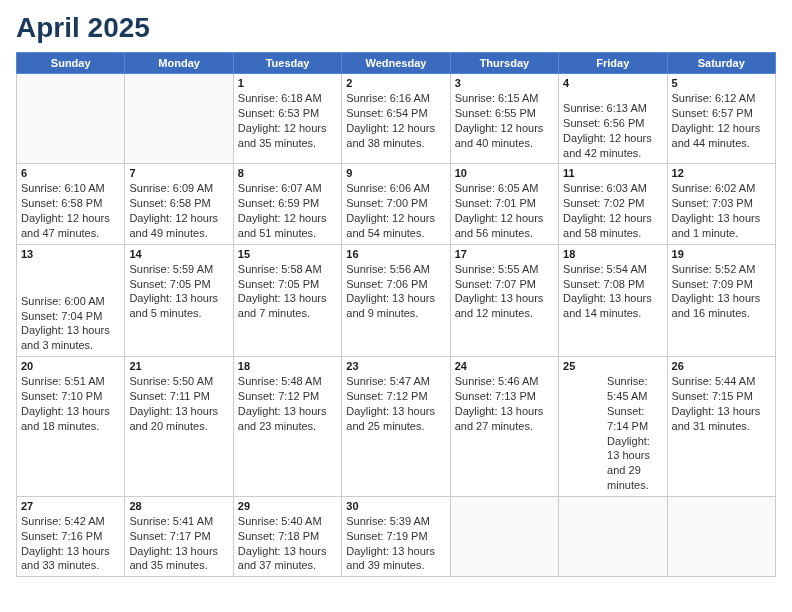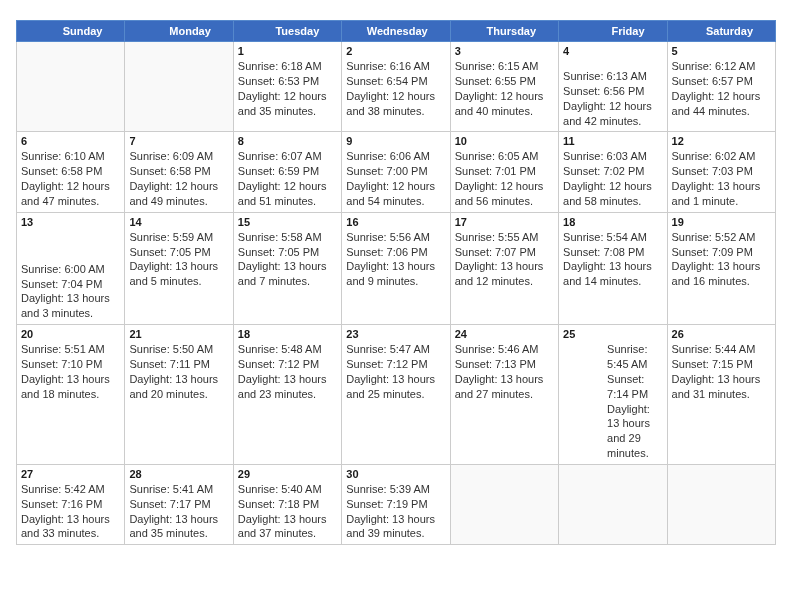--- a/index.html
+++ b/index.html
@@ -48,21 +48,21 @@
       width: 100%;
       border-collapse: collapse;
       border: 1px solid #ccc;
     }
     .calendar th {
       background: #3a6bbf;
       color: #fff;
       font-size: 11px;
       font-weight: bold;
       padding: 4px 22px;
-      text-align: right;
+      text-align: center;
       border: 1px solid #5588cc;
     }
     .calendar td {
       width: 14.28%;
       vertical-align: top;
       padding: 3px 4px;
       border: 1px solid #ccc;
       font-size: 9px;
       color: #333;
       height: 78px;
@@ -86,20 +86,21 @@
     .last-row td {
       height: 70px;
     }
   </style>
 </head>
 <body>
 
 <div class="page">
   <div class="header">
     <div class="title-block">
+      <h1>April 2025</h1>
     </div>
   </div>
 
   <table class="calendar">
     <thead>
       <tr>
         <th>Sunday</th>
         <th>Monday</th>
         <th>Tuesday</th>
         <th>Wednesday</th>

